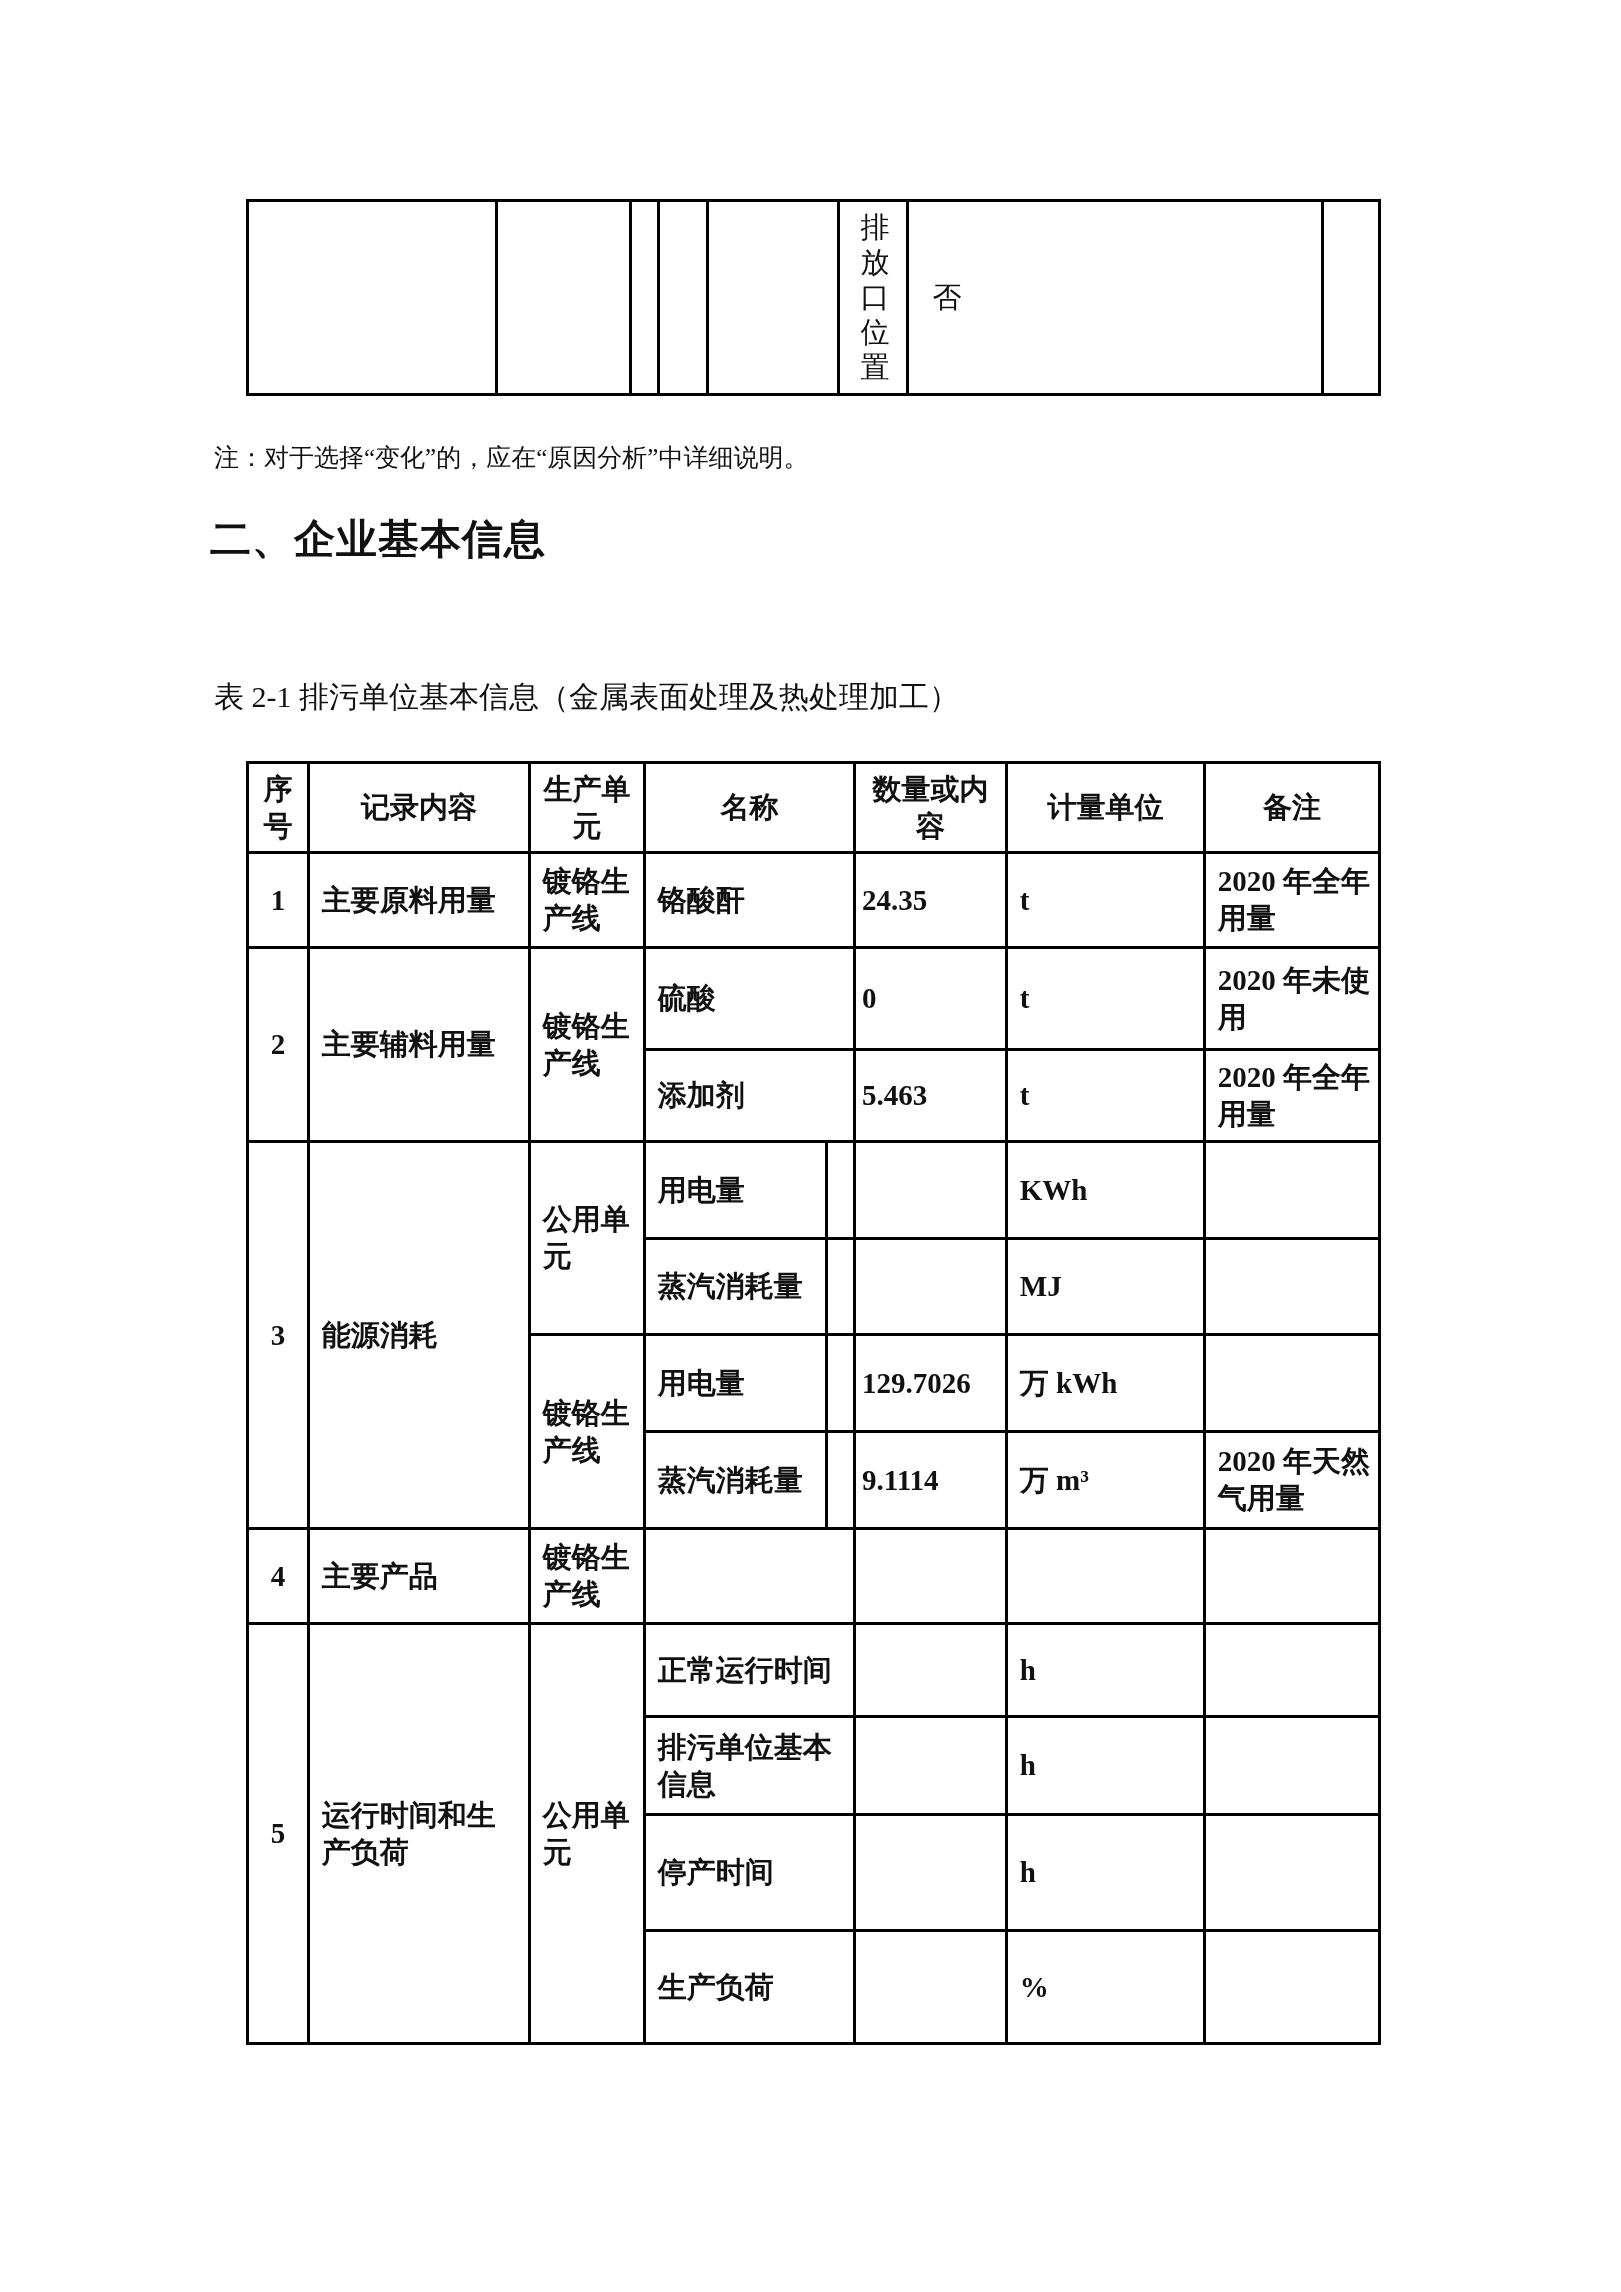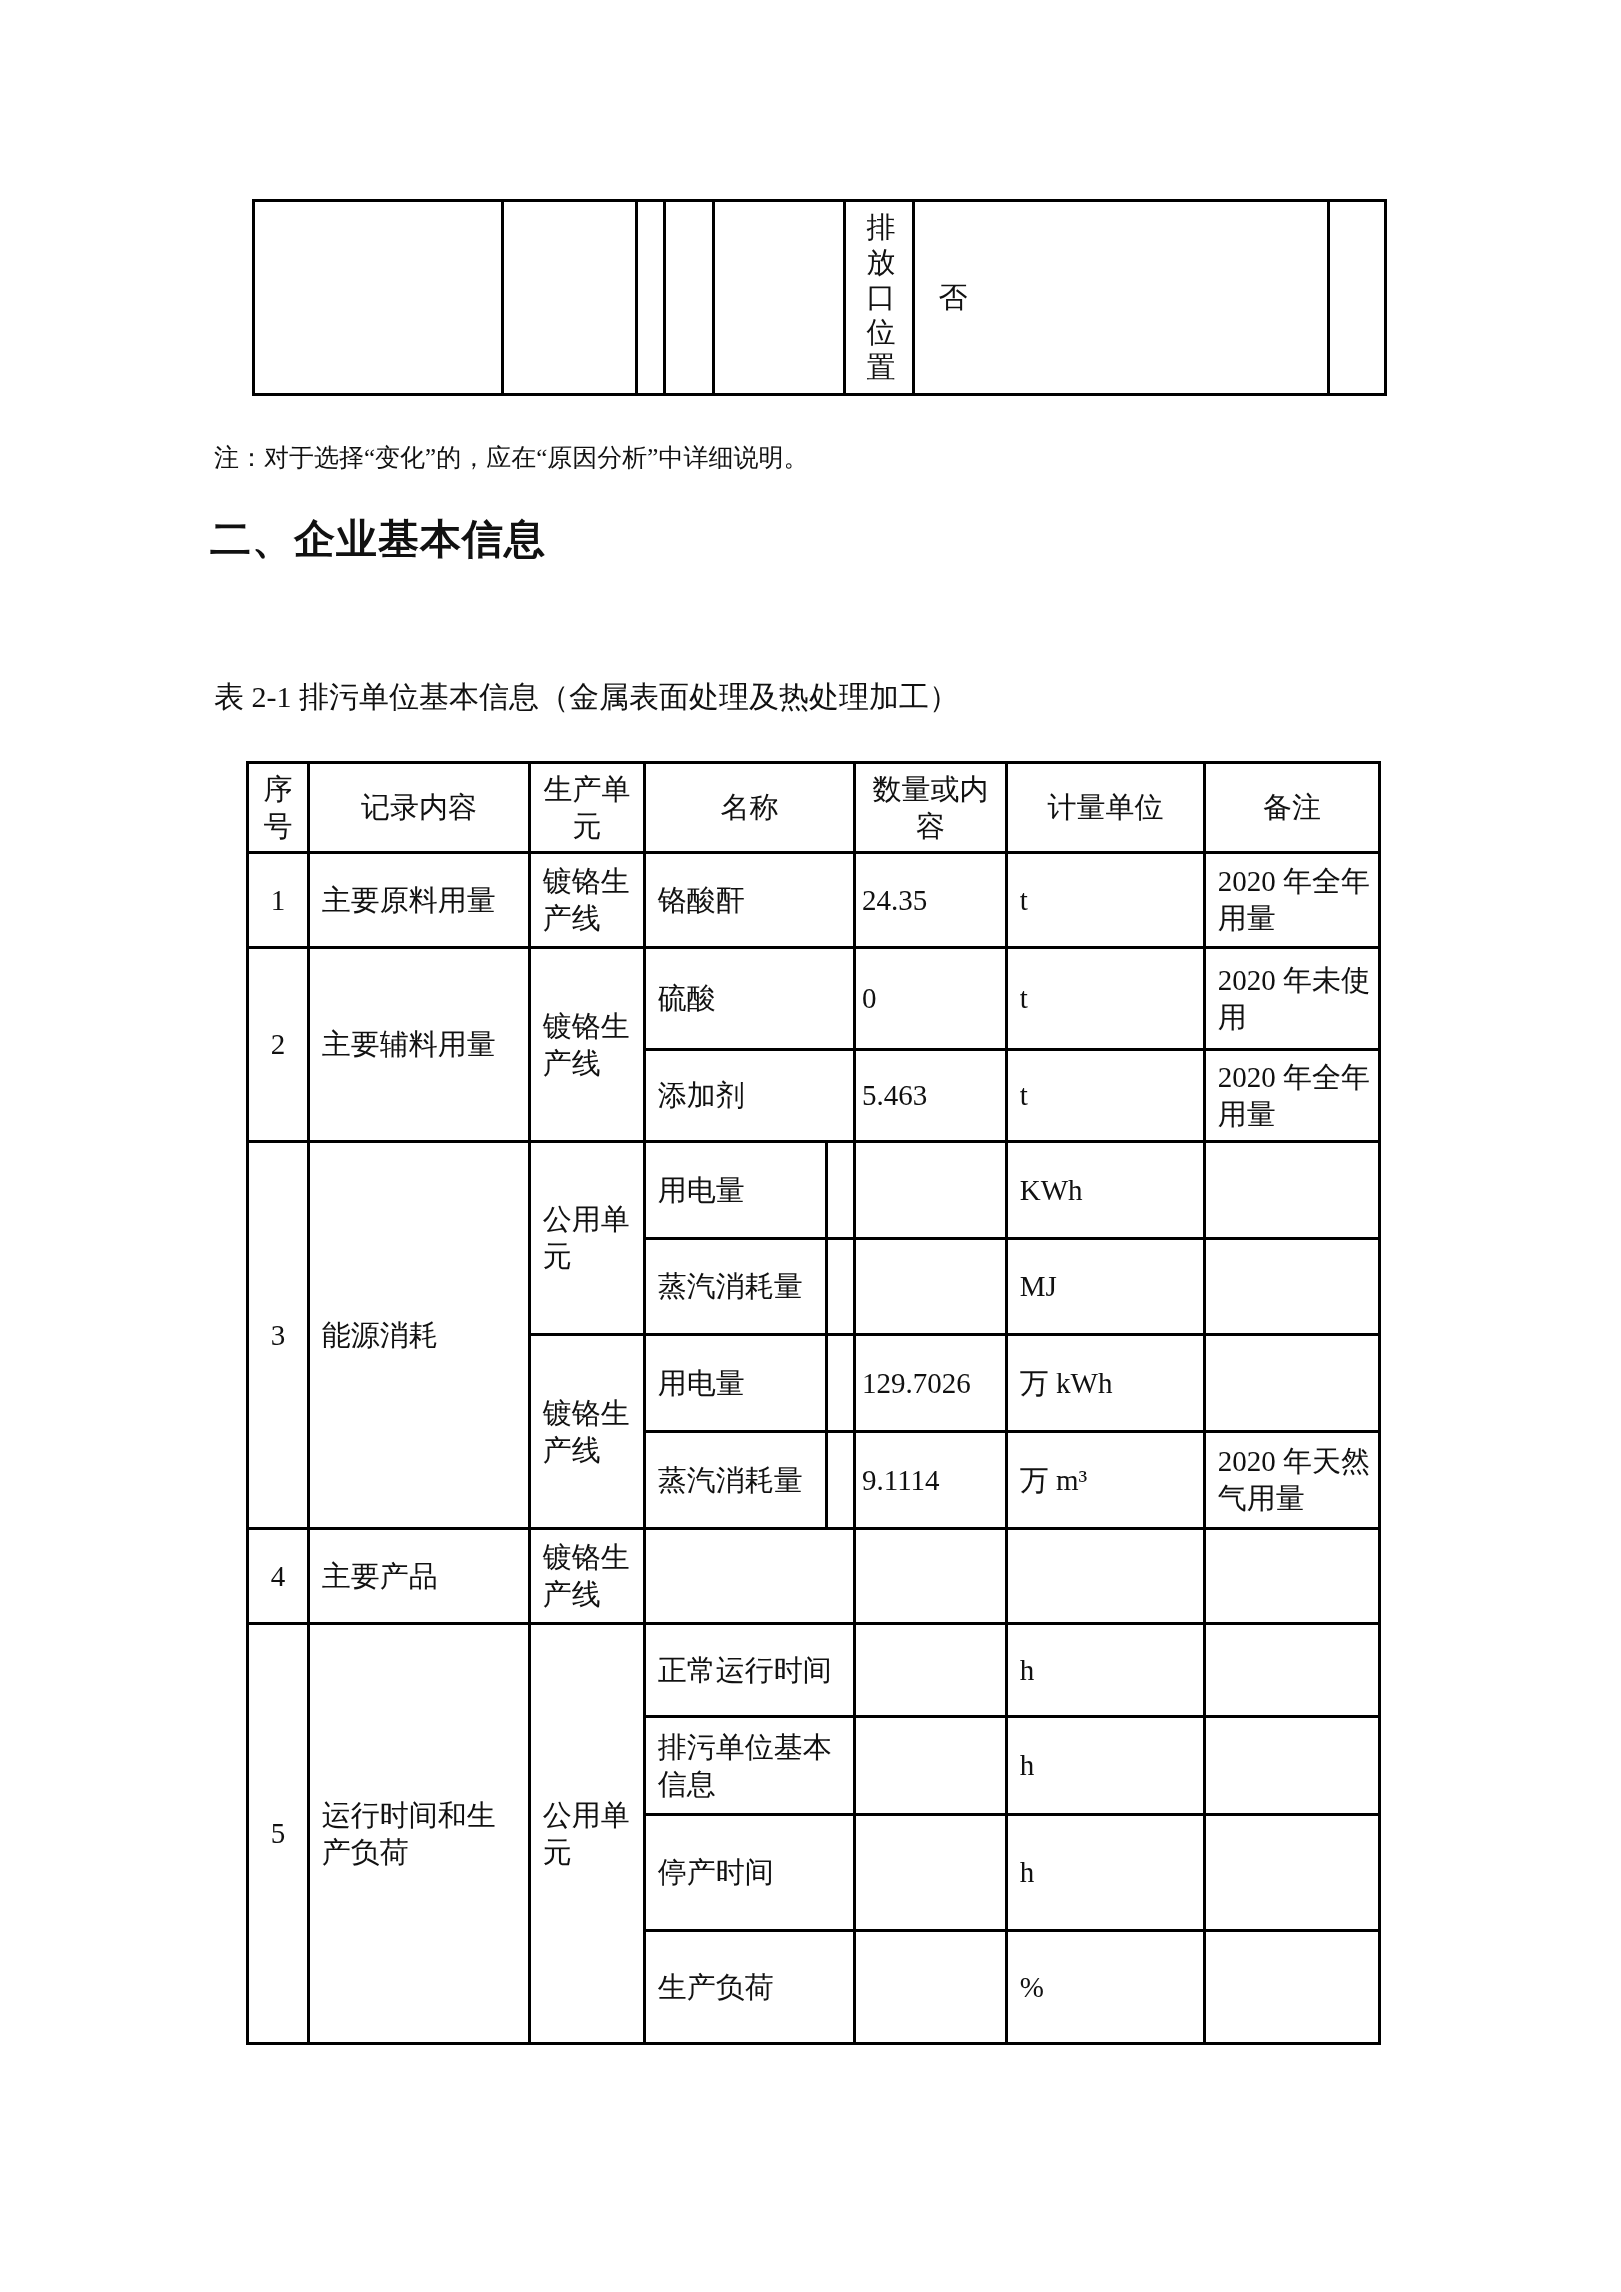--- a/index.html
+++ b/index.html
@@ -21,32 +21,32 @@
     word-break:break-word;
   }
   .center { text-align:center; padding:3.9px 5.9px; }
   .vtext {
     width:1.05em;
     margin:0 auto;
     word-break:break-all;
     line-height:35px;
     text-align:center;
   }
-  #top-table { position:absolute; left:252px; top:199px; width:1132px; }
+  #top-table { position:absolute; left:246px; top:199px; width:1132px; }
   #top-table td { height:194px; }
   #note-line { position:absolute; left:214px; top:439px; font-size:25px; line-height:37px; white-space:nowrap; }
   #section-heading {
     position:absolute; left:210px; top:514px;
     font-family:"Liberation Sans","DejaVu Sans",sans-serif;
     font-weight:bold; font-size:41px; line-height:51px; white-space:nowrap;
     letter-spacing:1px;
     text-align:right;
   }
   #table-caption { position:absolute; left:214px; top:678px; font-size:30px; line-height:37px; white-space:nowrap; }
-  #main-table { position:absolute; left:246px; top:761px; width:1132px; }
+  #main-table { position:absolute; left:246px; top:761px; width:1132px;font-weight:bold; }
   #main-table td.hdr { text-align:center; padding:3.9px 7.8px; }
   .qtycell { padding-left:6px; }
 </style>
 </head>
 <body>
 
 <table id="top-table">
   <colgroup>
     <col style="width:249px">
       <col style="width:134px">

